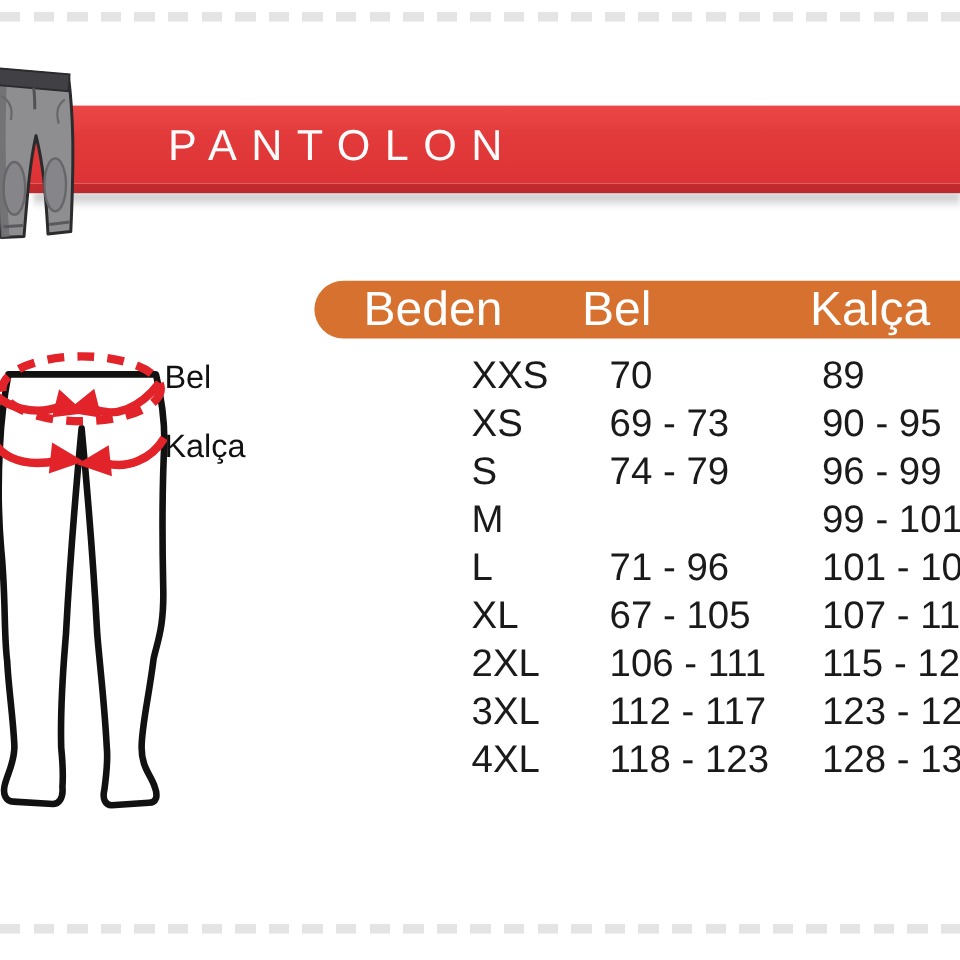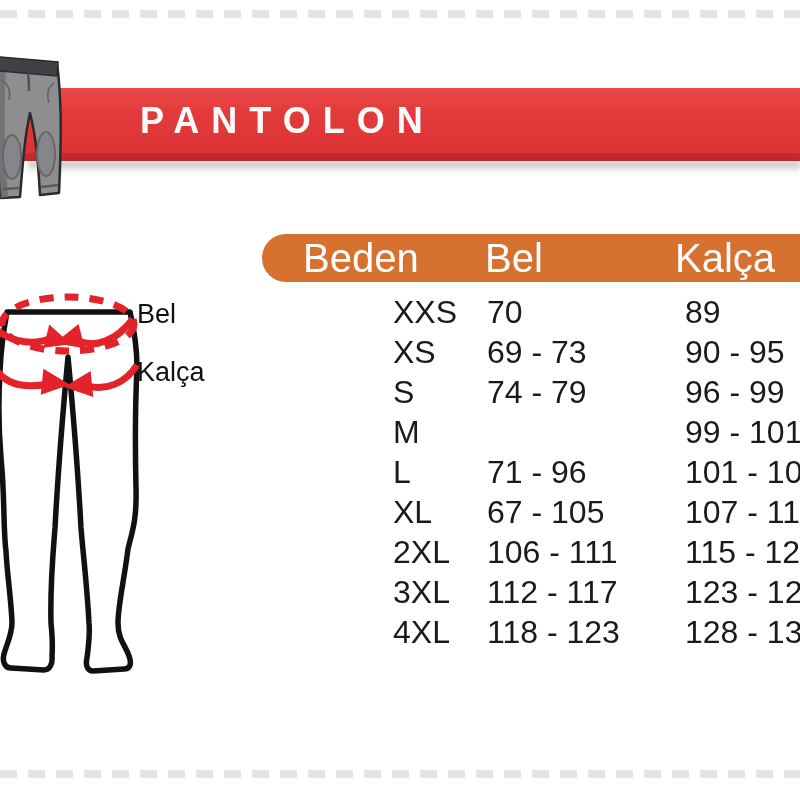--- a/index.html
+++ b/index.html
@@ -29,21 +29,21 @@
     background: #c32a2e;
   }
   .banner-shadow {
     position: absolute; left: 28px; top: 161px; width: 772px; height: 13px;
     background: linear-gradient(180deg, rgba(60,60,60,0.32), rgba(60,60,60,0));
     filter: blur(2px);
   }
   .banner-title {
     position: absolute; left: 140px; top: 88px; height: 65px;
     line-height: 65px; color: #fbfbfb;
-    font-size: 36px; letter-spacing: 12px; font-weight: 700;
+    font-size: 36px; letter-spacing: 12px; font-weight: 400;
     white-space: nowrap;
   }
 
   
   .pants-icon { position: absolute; left: -5px; top: 55px; }
 
   
   .measure-svg { position: absolute; left: -10px; top: 293px; }
   .measure-label {
     position: absolute; color: #111; font-size: 27px; white-space: nowrap;
@@ -65,21 +65,21 @@
   .th-bel   { left: 485px; }
   .th-kalca { left: 675px; }
 
   .table-body { position: absolute; left: 0; top: 292px; width: 800px; }
   .t-row { position: relative; width: 800px; height: 40px; }
   .t-cell {
     position: absolute; top: 0; height: 40px; line-height: 40px;
     color: #1a1a1a; font-size: 32px; white-space: nowrap;
   }
   .c-size  { left: 345px; margin-left: 48px; }
-  .c-bel   { left: 487px; }
+  .c-bel   { left: 508px; }
   .c-kalca { left: 685px; }
 </style>
 </head>
 <body>
 
 <div class="dash-strip dash-top"></div>
 <div class="dash-strip dash-bottom"></div>
 
 <div class="banner"></div>
 <div class="banner-edge"></div>

